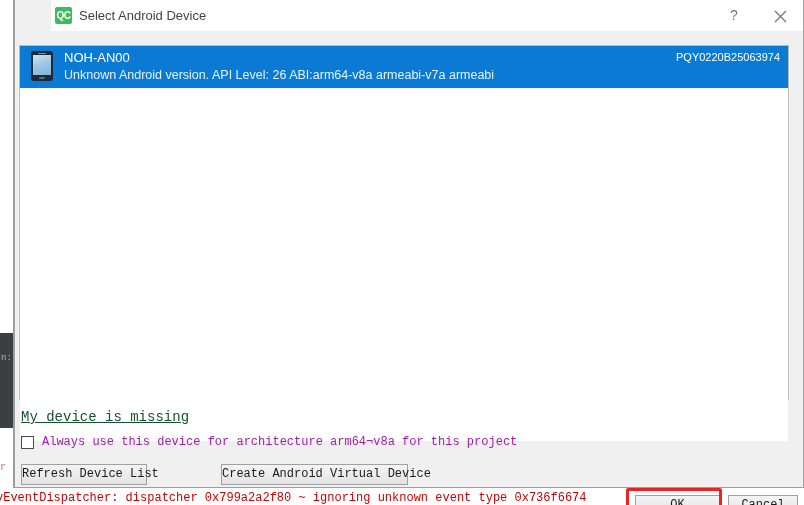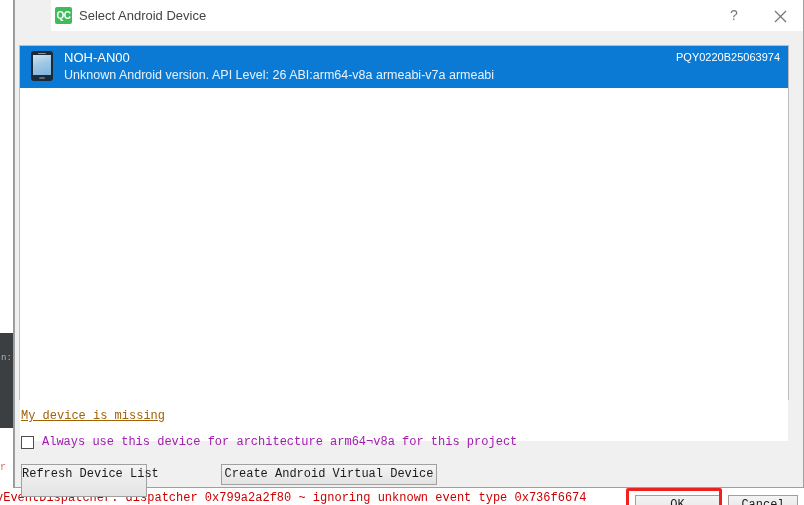--- a/index.html
+++ b/index.html
@@ -292,22 +292,22 @@
   .panel-blank {
     background: #ffffff;
     height: 100%;
   }
 
   .missing-link {
     position: absolute;
     left: 6px;
     top: 378px;
     font-family: "Liberation Mono", monospace;
-    font-size: 12px;
-    color: #a16207;
+    font-size: 14px;
+    color: #14532d;
     text-decoration: underline;
     cursor: pointer;
   }
   .always-row {
     position: absolute;
     left: 6px;
     top: 402px;
     height: 18px;
     display: flex;
     align-items: center;
@@ -336,27 +336,27 @@
     font-size: 12px;
     color: #1a1a1a;
     text-align: center;
     cursor: default;
     white-space: nowrap;
   }
   .btn-refresh {
     left: 6px;
     top: 433px;
     width: 126px;
-    height: 33px;
+    height: 21px;
     line-height: 19px;
   }
   .btn-avd {
     left: 206px;
     top: 433px;
-    width: 216px;
+    width: 187px;
     height: 21px;
     line-height: 19px;
   }
   .btn-ok {
     left: 620px;
     top: 464px;
     width: 85px;
     height: 21px;
     line-height: 19px;
   }

